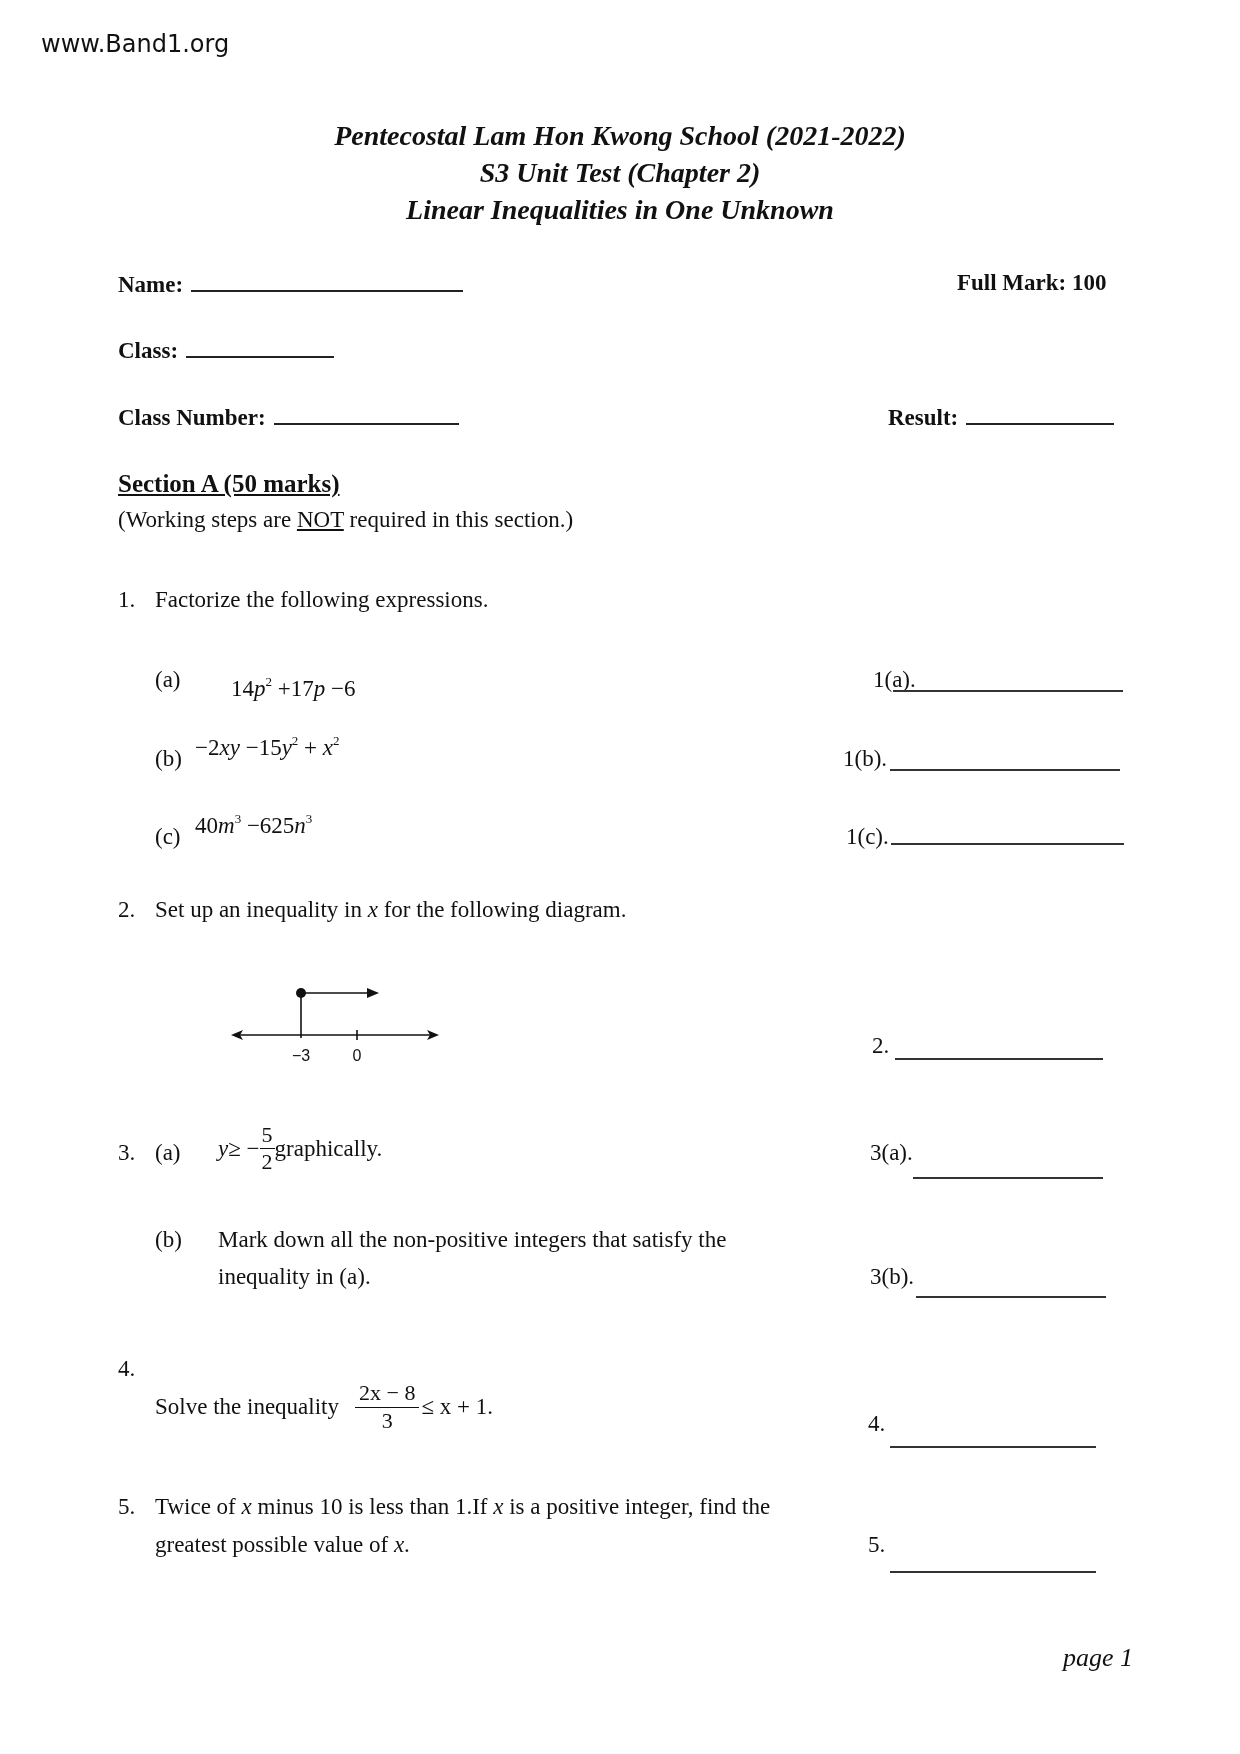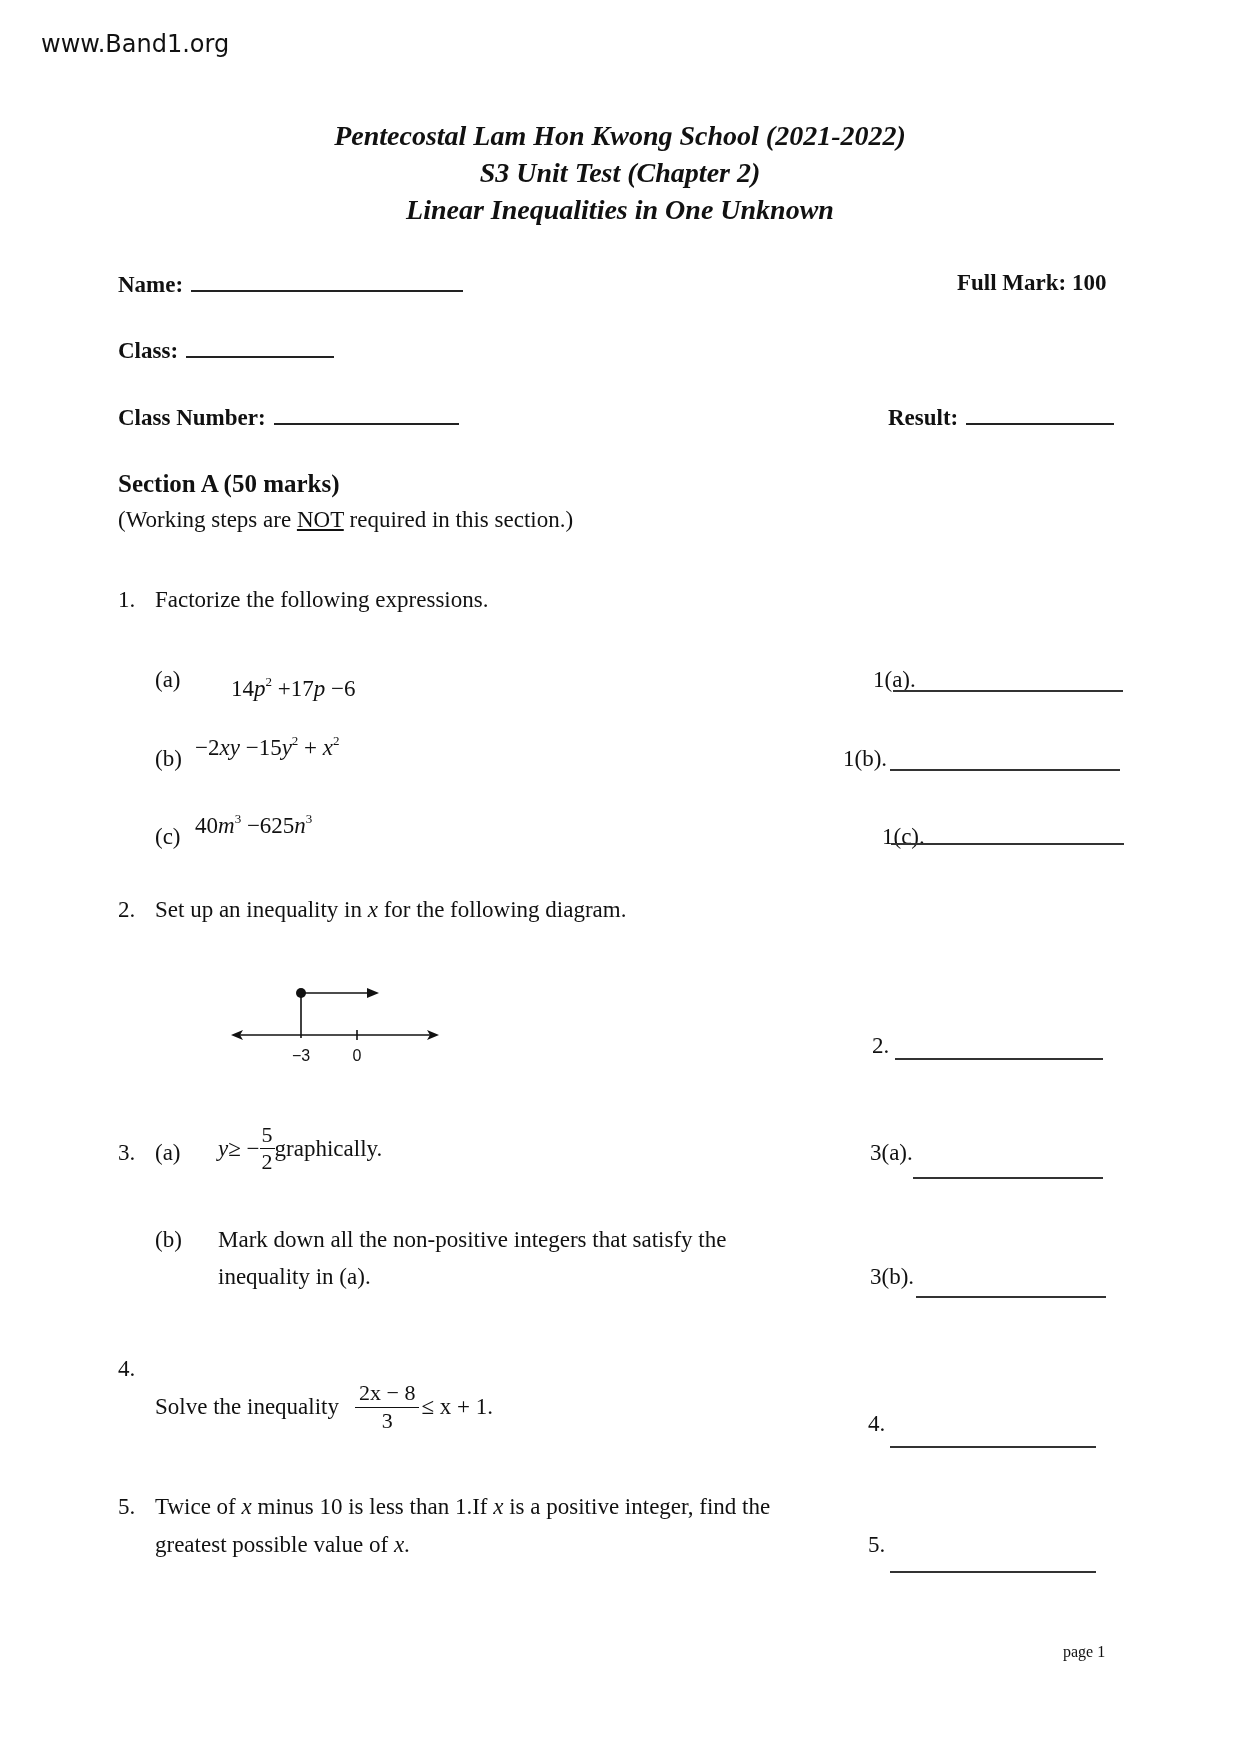--- a/index.html
+++ b/index.html
@@ -4,30 +4,30 @@
 <style>
   html, body { margin: 0; padding: 0; background: #ffffff; }
   body { width: 1240px; height: 1754px; position: relative; overflow: hidden;
          font-family: "Liberation Serif", "DejaVu Serif", serif; color: #111; }
   .abs { position: absolute; white-space: nowrap; }
   .watermark { font-family: "DejaVu Sans", "Liberation Sans", sans-serif; font-size: 24px; color: #111; left: 41px; top: 30px; }
   .title { left: 0; width: 1240px; text-align: center; font-style: italic; font-weight: bold; font-size: 28px; }
   .lbl { font-weight: bold; font-size: 23px; }
   .blank { display: inline-block; border-bottom: 2px solid #222; height: 20px; vertical-align: baseline; margin-left: 8px; }
   .txt { font-size: 23px; }
-  .sect { font-weight: bold; font-size: 25px; }
+  .sect { font-weight: bold; font-size: 25px; text-decoration: underline; }
   .u { text-decoration: underline; }
   .math { font-size: 23px; }
   .math i { font-style: italic; }
   sup { font-size: 13px; vertical-align: 10px; line-height: 0; }
   .ansline { position: absolute; border-bottom: 2px solid #333; height: 0; }
   .frac { display: inline-flex; flex-direction: column; align-items: center; vertical-align: middle; line-height: 1; }
   .frac .num { padding: 0 2px 2px 2px; border-bottom: 1.5px solid #111; font-size: 22px; }
   .frac .den { padding-top: 2px; font-size: 22px; }
-  .pagenum { font-size: 16px; }
+  .pagenum { font-size: 26px; font-style: italic; }
 </style>
 </head>
 <body>
 
 <div class="abs watermark">www.Band1.org</div>
 
 <div class="abs title" style="top:120px;">Pentecostal Lam Hon Kwong School (2021-2022)</div>
 <div class="abs title" style="top:157px;">S3 Unit Test (Chapter 2)</div>
 <div class="abs title" style="top:194px;">Linear Inequalities in One Unknown</div>
 
@@ -60,21 +60,21 @@
 <div class="abs txt" style="left:873px; top:667px;">1(a).</div>
 <div class="ansline" style="left:893px; top:690px; width:230px;"></div>
 
 <div class="abs txt" style="left:155px; top:746px;">(b)</div>
 <div class="abs math" style="left:195px; top:735px;">−2<i>xy</i> −15<i>y</i><sup>2</sup> + <i>x</i><sup>2</sup></div>
 <div class="abs txt" style="left:843px; top:746px;">1(b).</div>
 <div class="ansline" style="left:890px; top:769px; width:230px;"></div>
 
 <div class="abs txt" style="left:155px; top:824px;">(c)</div>
 <div class="abs math" style="left:195px; top:813px;">40<i>m</i><sup>3</sup> −625<i>n</i><sup>3</sup></div>
-<div class="abs txt" style="left:846px; top:824px;margin-left:36px;">1(c).</div>
+<div class="abs txt" style="left:846px; top:824px;">1(c).</div>
 <div class="ansline" style="left:891px; top:843px; width:233px;"></div>
 
 <div class="abs txt" style="left:118px; top:897px;">2.</div>
 <div class="abs txt" style="left:155px; top:897px;">
   <span>Set up an inequality in </span><i>x</i><span> for the following diagram.</span>
 </div>
 
 <svg class="abs" style="left:225px; top:975px;" width="230" height="95" viewBox="0 0 230 95">
   <line x1="14" y1="60" x2="206" y2="60" stroke="#111" stroke-width="1.6"></line>
   <polygon points="6,60 18,55 15,60 18,65" fill="#111"></polygon>

